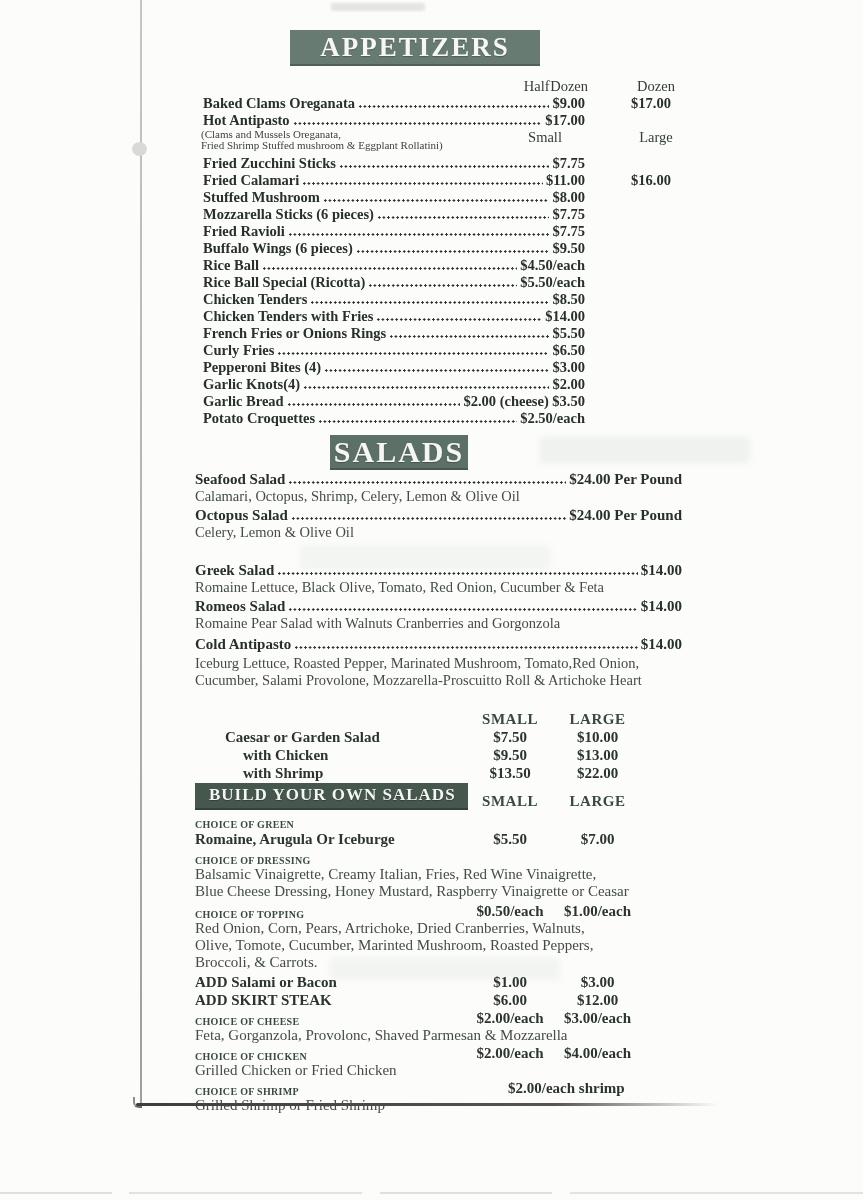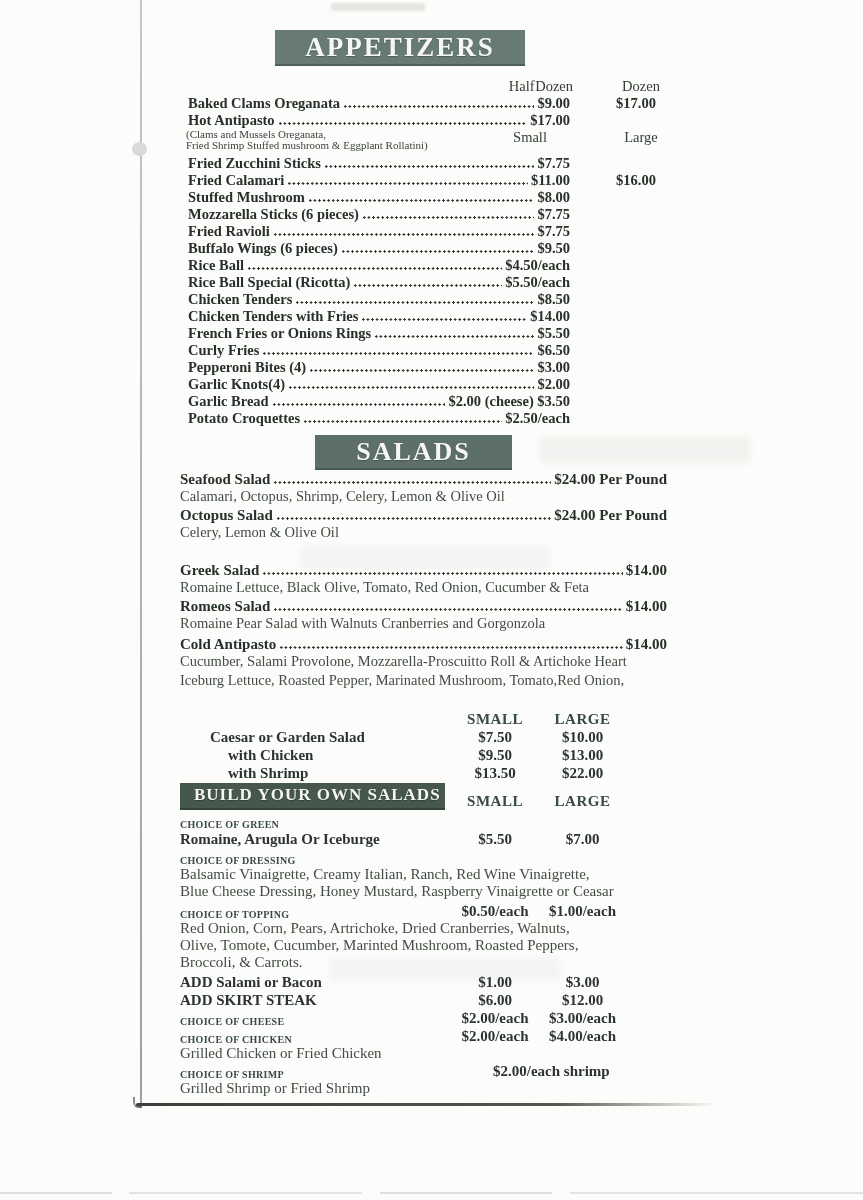--- a/index.html
+++ b/index.html
@@ -22,29 +22,29 @@
   .top-smudge{position:absolute;left:331px;top:3px;width:94px;height:8px;
     background:#ccd2cc;opacity:.5;border-radius:2px;filter:blur(1px);}
   .scanner-strip{position:absolute;left:0;top:1192px;width:863px;height:2px;opacity:.75;
     background:linear-gradient(to right,#d6d6d4 0 13%,rgba(0,0,0,0) 13% 15%,#dadad8 15% 42%,rgba(0,0,0,0) 42% 44%,#d6d6d4 44% 64%,rgba(0,0,0,0) 64% 66%,#dadad8 66% 100%);}
   .ghost{position:absolute;background:rgba(110,140,122,0.09);filter:blur(3px);border-radius:3px;}
   .ghost1{left:540px;top:437px;width:210px;height:26px;}
   .ghost2{left:300px;top:546px;width:250px;height:24px;background:rgba(110,140,122,0.06);}
   .ghost3{left:330px;top:958px;width:230px;height:22px;background:rgba(110,140,122,0.07);}
 
   
-  .menu{position:absolute;left:180px;top:0;width:527px;}
+  .menu{position:absolute;left:195px;top:0;width:527px;}
 
   .banner{color:#f6f7f5;text-align:center;font-weight:bold;
     letter-spacing:2px;border-bottom:2px solid rgba(35,45,40,.35);
     text-shadow:0 1px 1px rgba(0,0,0,.25);}
   .banner-app{margin:30px 0 0 95px;width:250px;height:34px;line-height:34px;
     font-size:27px;background:#677b72;}
-  .banner-sal{margin:8px 0 0 135px;width:197px;height:33px;line-height:33px;
-    font-size:26px;background:#5c7067;}
+  .banner-sal{margin:8px 0 0 135px;width:138px;height:33px;line-height:33px;
+    font-size:30px;background:#5c7067;}
 
   
   .ahdr{display:flex;margin-top:12px;height:17px;font-size:14.5px;color:#343e38;word-spacing:-3px;}
   .ahdr .h1{flex:1;text-align:right;padding-right:2px;}
   .arow{display:flex;align-items:flex-end;height:17px;font-size:14.5px;font-weight:bold;}
   .amain{display:flex;flex:0 0 390px;padding-left:8px;box-sizing:border-box;}
   .nm{white-space:nowrap;}
   .dots{flex:1;min-width:8px;height:5px;margin:0 3px 3px 3px;align-self:flex-end;
     background-image:radial-gradient(circle,#2b332d 1.05px,rgba(0,0,0,0) 1.3px);
     background-size:4.6px 5px;background-repeat:repeat-x;background-position:left bottom;}
@@ -65,21 +65,21 @@
   .tblrow{display:flex;align-items:flex-end;height:18px;font-size:15px;}
   .tl{flex:0 0 275px;box-sizing:border-box;}
   .tc1{flex:0 0 80px;text-align:center;white-space:nowrap;}
   .tc2{flex:0 0 95px;text-align:center;white-space:nowrap;}
   .bold{font-weight:bold;color:#2b342f;margin-top:44px;}
   .hdrtxt{font-weight:bold;color:#394a42;letter-spacing:.5px;}
   .ind1{padding-left:30px;}
   .ind2{padding-left:48px;}
   .buildrow{height:25px;margin-top:3px;}
   .buildbanner{display:inline-block;background:#46584e;color:#f4f6f4;font-weight:bold;
-    font-size:17px;letter-spacing:1px;padding:2px 4px 3px 14px;
+    font-size:17px;letter-spacing:1px;padding:2px 12px 3px 14px;
     border-bottom:2px solid rgba(25,35,30,.4);text-shadow:0 1px 1px rgba(0,0,0,.3);}
   .heading{font-weight:bold;color:#394a42;font-size:10px;letter-spacing:.3px;}
   .bdesc{width:515px;height:17px;font-size:15px;color:#434c46;line-height:17px;}
   .shrimp-price{padding-left:38px;font-weight:bold;color:#2b342f;white-space:nowrap;}
 </style>
 </head>
 <body>
 
 <div class="page-edge-line"></div>
 <div class="edge-blob"></div>
@@ -274,22 +274,22 @@
     <span class="nm">Romeos Salad</span>
       <span class="dots"></span>
       <span class="pr">$14.00</span>
   </div>
   <div class="sdesc">Romaine Pear Salad with Walnuts Cranberries and Gorgonzola</div>
   <div class="srow mt4">
     <span class="nm">Cold Antipasto</span>
       <span class="dots"></span>
       <span class="pr">$14.00</span>
   </div>
+  <div class="sdesc mt2">Iceburg Lettuce, Roasted Pepper, Marinated Mushroom, Tomato,Red Onion,</div>
   <div class="sdesc">Cucumber, Salami Provolone, Mozzarella-Proscuitto Roll &amp; Artichoke Heart</div>
-  <div class="sdesc mt2">Iceburg Lettuce, Roasted Pepper, Marinated Mushroom, Tomato,Red Onion,</div>
 
   <div class="tblrow mt5">
     <span class="tl"></span>
     <span class="tc1 hdrtxt">SMALL</span>
     <span class="tc2 hdrtxt">LARGE</span>
   </div>
   <div class="tblrow">
     <span class="tl bold ind1">Caesar or Garden Salad</span>
     <span class="tc1 bold">$7.50</span>
     <span class="tc2 bold">$10.00</span>
@@ -320,21 +320,21 @@
     <span class="tl bold">Romaine, Arugula Or Iceburge</span>
     <span class="tc1 bold">$5.50</span>
     <span class="tc2 bold">$7.00</span>
   </div>
 
   <div class="tblrow">
     <span class="tl heading">CHOICE OF DRESSING</span>
     <span class="tc1"></span>
       <span class="tc2"></span>
   </div>
-  <div class="bdesc">Balsamic Vinaigrette, Creamy Italian, Ranch, Red Wine Vinaigrette,</div>
+  <div class="bdesc">Balsamic Vinaigrette, Creamy Italian, Fries, Red Wine Vinaigrette,</div>
   <div class="bdesc">Blue Cheese Dressing, Honey Mustard, Raspberry Vinaigrette or Ceasar</div>
 
   <div class="tblrow mt2">
     <span class="tl heading">CHOICE OF TOPPING</span>
     <span class="tc1 bold">$0.50/each</span>
     <span class="tc2 bold">$1.00/each</span>
   </div>
   <div class="bdesc">Red Onion, Corn, Pears, Artrichoke, Dried Cranberries, Walnuts,</div>
   <div class="bdesc">Olive, Tomote, Cucumber, Marinted Mushroom, Roasted Peppers,</div>
   <div class="bdesc">Broccoli, &amp; Carrots.</div>
@@ -348,20 +348,21 @@
     <span class="tl bold">ADD SKIRT STEAK</span>
     <span class="tc1 bold">$6.00</span>
     <span class="tc2 bold">$12.00</span>
   </div>
 
   <div class="tblrow">
     <span class="tl heading">CHOICE OF CHEESE</span>
     <span class="tc1 bold">$2.00/each</span>
     <span class="tc2 bold">$3.00/each</span>
   </div>
+  <div class="bdesc">Feta, Gorganzola, Provolonc, Shaved Parmesan &amp; Mozzarella</div>
 
   <div class="tblrow">
     <span class="tl heading">CHOICE OF CHICKEN</span>
     <span class="tc1 bold">$2.00/each</span>
     <span class="tc2 bold">$4.00/each</span>
   </div>
   <div class="bdesc">Grilled Chicken or Fried Chicken</div>
 
   <div class="tblrow">
     <span class="tl heading">CHOICE OF SHRIMP</span>

